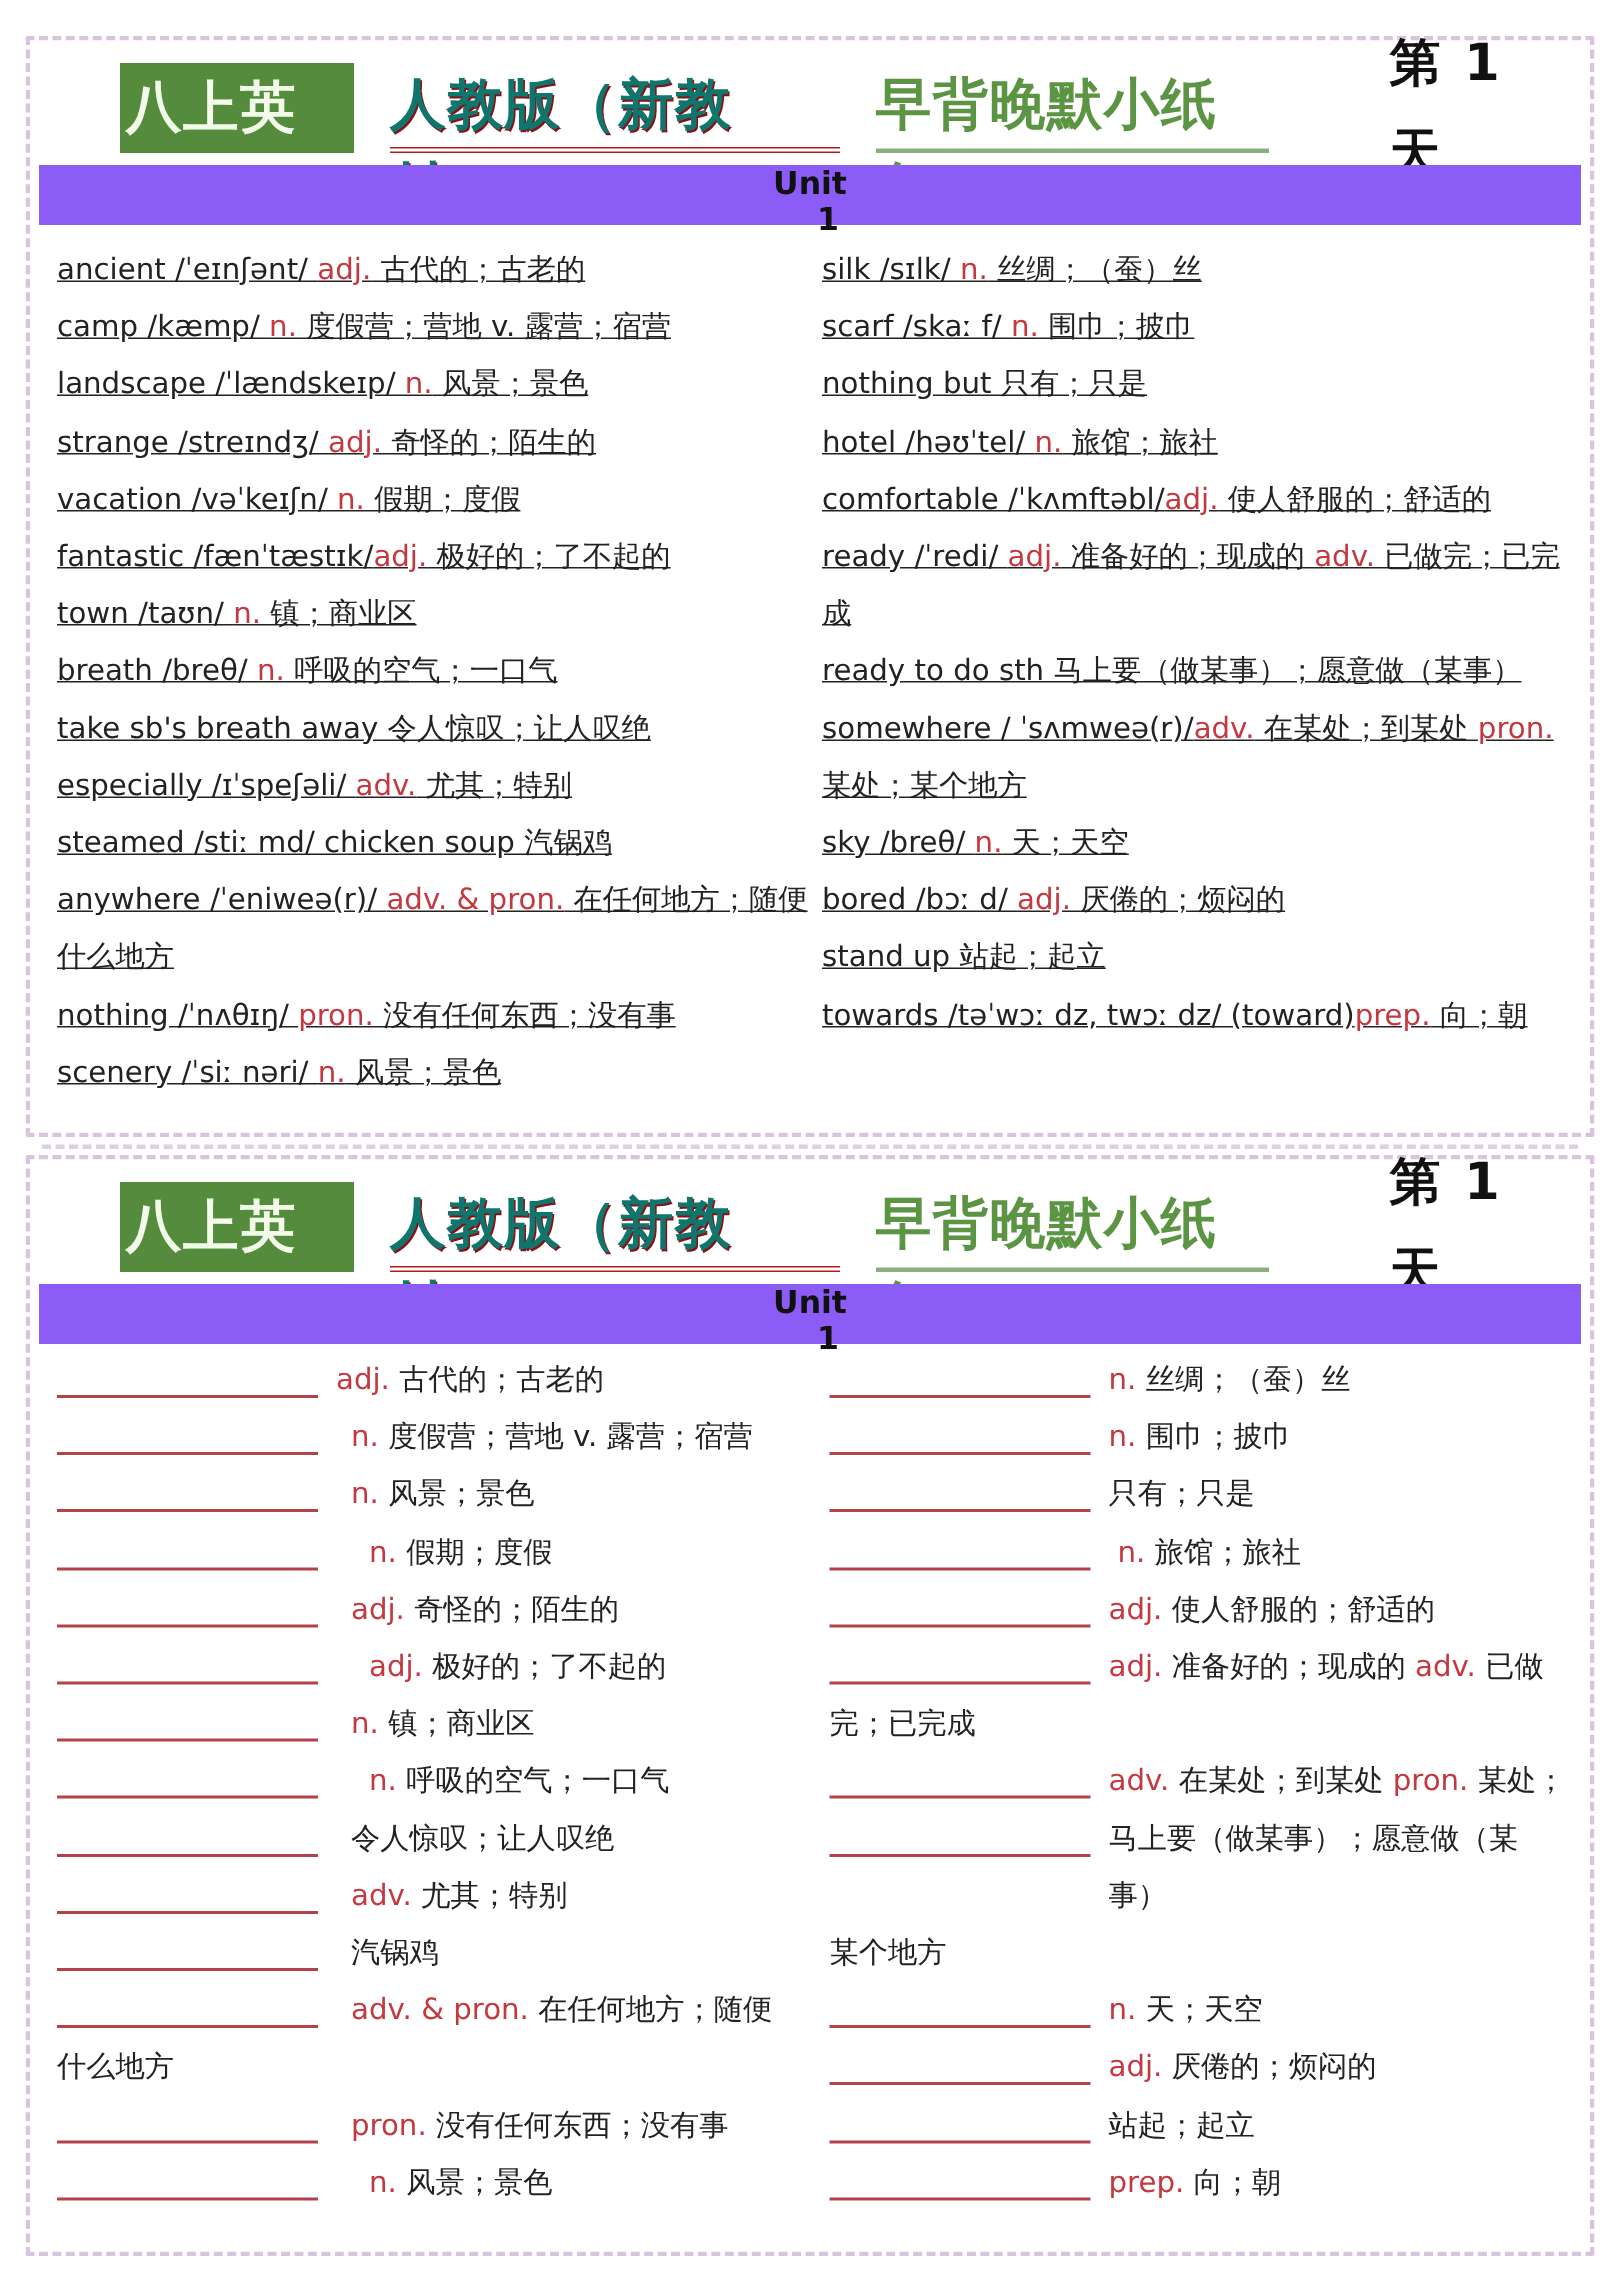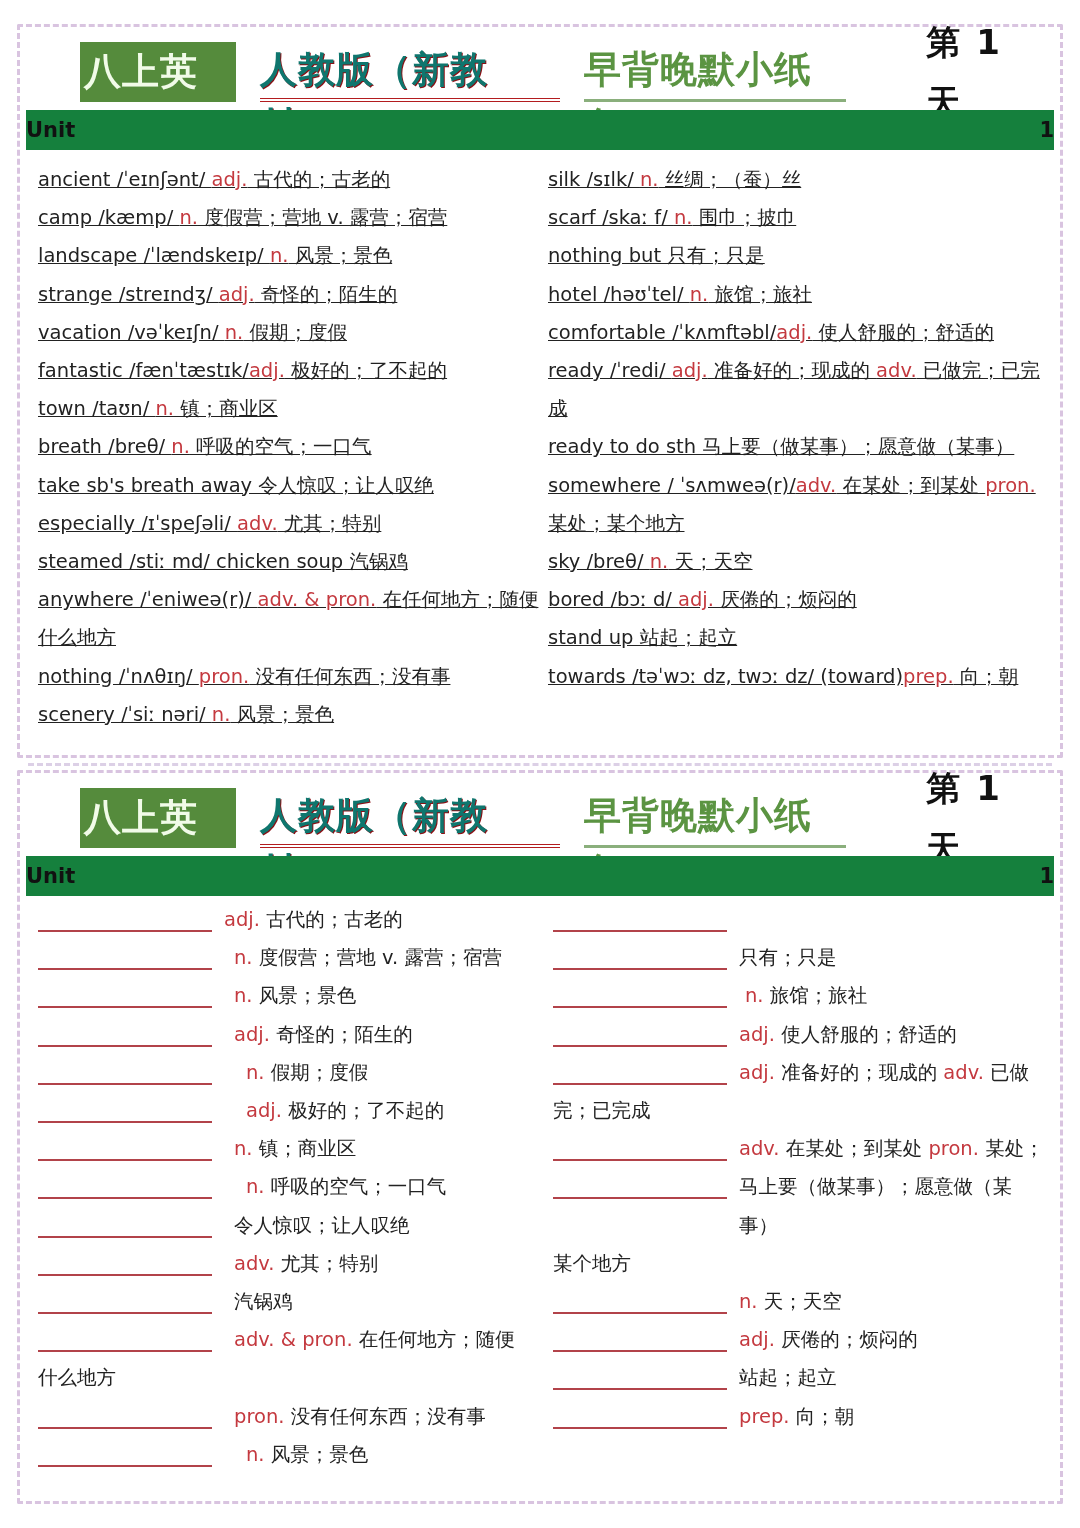--- a/index.html
+++ b/index.html
@@ -68,27 +68,28 @@
       font-size: 34px;
       line-height: 60px;
       letter-spacing: 2px;
     }
 
     .unit-bar {
       position: absolute;
       left: 6px; top: 83px;
       width: 1028px;
       height: 40px;
-      background: #15803d;
+      background: #8b5cf6;
       display: flex;
       align-items: center;
-      justify-content: space-between;
+      justify-content: flex-start;
       font-weight: bold;
       font-size: 21px;
       color: #111;
+      flex-direction: column;
     }
     .unit-bar .unit-num { margin-left: 24px; }
 
     .cols {
       position: absolute;
       left: 18px; top: 134px;
       width: 1010px;
       display: flex;
     }
     .col { font-size: 19.5px; line-height: 38.2px; color: #222; text-decoration: underline; }
@@ -185,30 +186,30 @@
           <span class="def"><span class="pos">adj.</span><span>  古代的；古老的</span></span>
         </div>
       <div class="q-row indent">
           <span class="blank"></span>
           <span class="def"><span class="pos">n.</span><span>  度假营；营地  v.  露营；宿营</span></span>
         </div>
       <div class="q-row indent">
           <span class="blank"></span>
           <span class="def"><span class="pos">n.</span><span>  风景；景色</span></span>
         </div>
+      <div class="q-row indent2">
+          <span class="blank"></span>
+          <span class="def"><span class="pos">n.</span><span>  假期；度假</span></span>
+        </div>
       <div class="q-row indent">
           <span class="blank"></span>
           <span class="def"><span class="pos">adj.</span><span>  奇怪的；陌生的</span></span>
         </div>
       <div class="q-row indent2">
           <span class="blank"></span>
-          <span class="def"><span class="pos">n.</span><span>  假期；度假</span></span>
-        </div>
-      <div class="q-row indent2">
-          <span class="blank"></span>
           <span class="def"><span class="pos">adj.</span><span>  极好的；了不起的</span></span>
         </div>
       <div class="q-row indent">
           <span class="blank"></span>
           <span class="def"><span class="pos">n.</span><span>  镇；商业区</span></span>
         </div>
       <div class="q-row indent2">
           <span class="blank"></span>
           <span class="def"><span class="pos">n.</span><span>  呼吸的空气；一口气</span></span>
         </div>
@@ -234,20 +235,25 @@
           <span class="def"><span class="pos">pron.</span><span>  没有任何东西；没有事</span></span>
         </div>
       <div class="q-row indent2">
           <span class="blank"></span>
           <span class="def"><span class="pos">n.</span><span>  风景；景色</span></span>
         </div>
     </div>
     <div class="quiz-col right">
       <div class="q-row">
           <span class="blank"></span>
+          <span class="def"><span class="pos">n.</span><span> 丝绸；（蚕）丝</span></span>
+        </div>
+      <div class="q-row">
+          <span class="blank"></span>
+          <span class="def"><span class="pos">n.</span><span> 围巾；披巾</span></span>
         </div>
       <div class="q-row">
           <span class="blank"></span>
           <span class="def"><span class="pos"></span><span>只有；只是</span></span>
         </div>
       <div class="q-row">
           <span class="blank"></span>
           <span class="def" style="padding-left:6px"><span class="pos">n.</span><span> 旅馆；旅社</span></span>
         </div>
       <div class="q-row">

